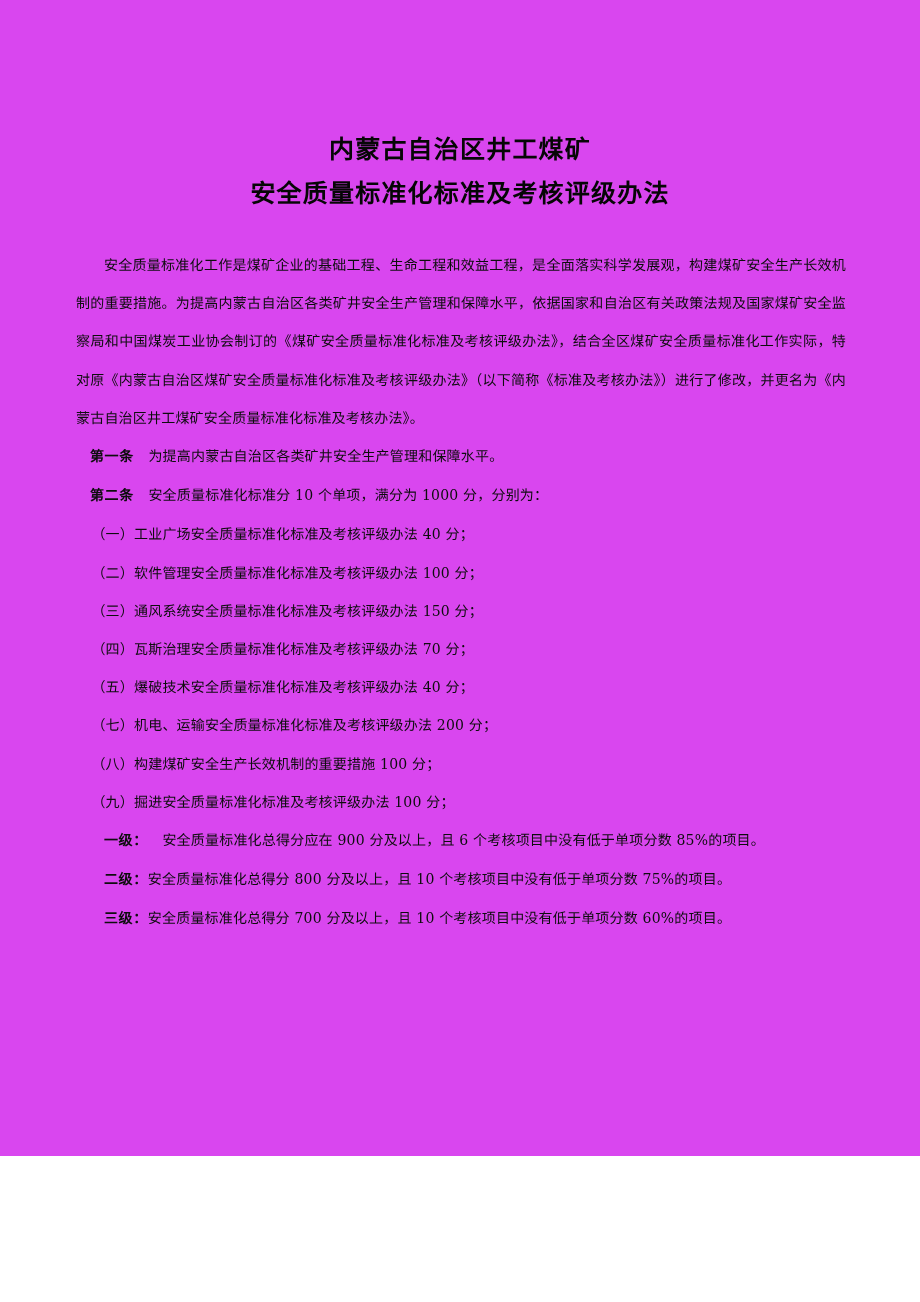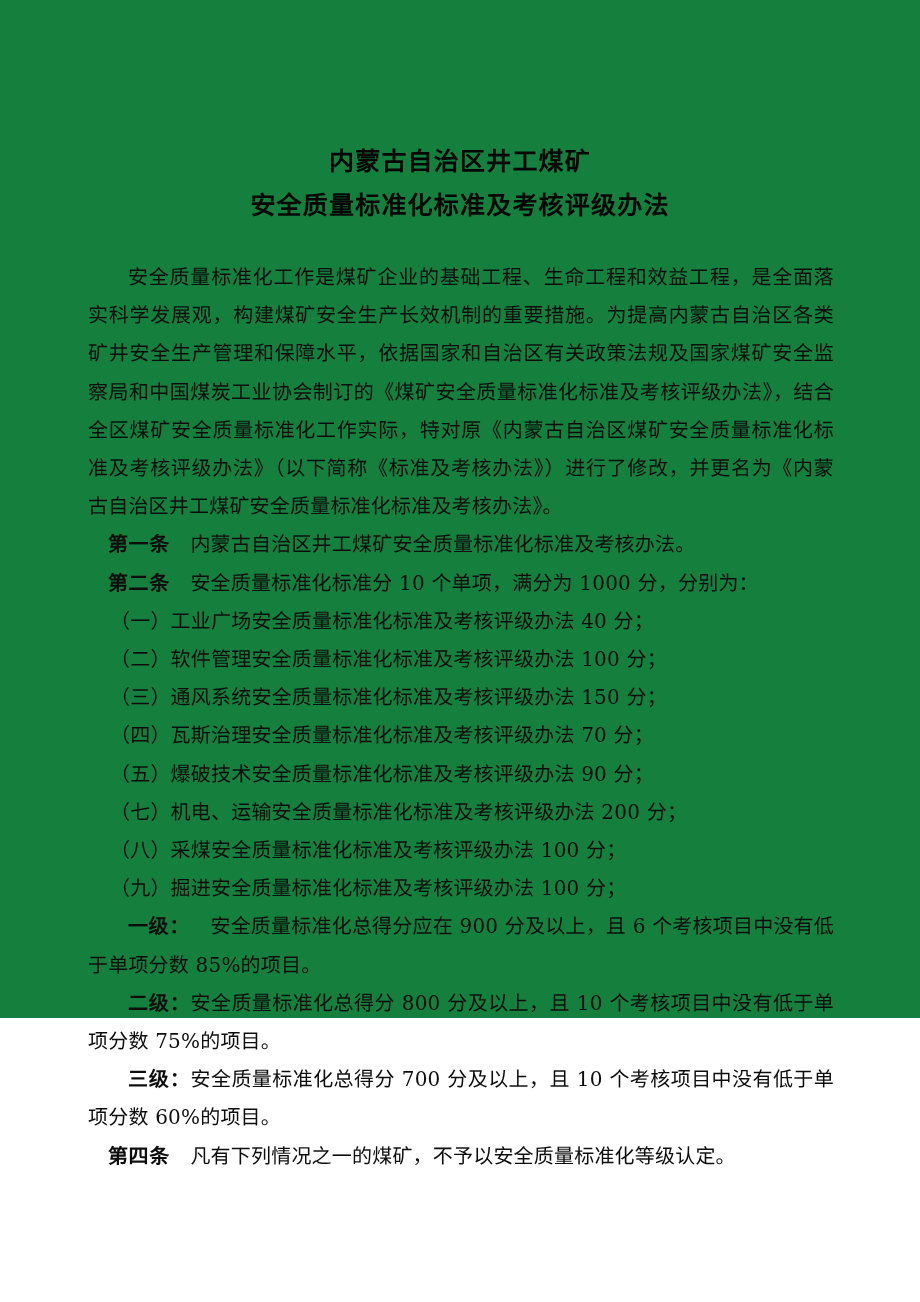--- a/index.html
+++ b/index.html
@@ -13,24 +13,24 @@
     height: 1302px;
     overflow: hidden;
     font-family: "DejaVu Serif", "Liberation Serif", serif;
     color: #0b0b0b;
     -webkit-font-smoothing: antialiased;
   }
 
   .page {
     position: relative;
     width: 920px;
-    height: 1018px;
+    height: 1156px;
     box-sizing: border-box;
-    padding: 12px;
-    background: #15803d;
+    padding: 0;
+    background: #d946ef;
   }
 
   
   .title-block {
     padding-top: 128px;
     text-align: center;
   }
   .doc-title-line {
     font-family: "DejaVu Sans", "Liberation Sans", sans-serif;
     font-weight: 700;
@@ -42,21 +42,21 @@
 
   
   .body-block {
     margin-top: 30px;
     padding-left: 76px;
     padding-right: 74px;
   }
 
   p {
     margin: 0;
-    font-size: 20px;
+    font-size: 14px;
     line-height: 38.2px;
     text-align: justify;
     text-justify: inter-ideograph;
     letter-spacing: 0.2px;
     color: #0d0d0d;
   }
 
   
   p.para {
     text-indent: 2em;
@@ -73,20 +73,21 @@
   }
 
   
   p.grade {
     text-indent: 2em;
   }
 
   .lbl {
     font-weight: 700;
     letter-spacing: 0.6px;
+    font-family: Liberation Mono, monospace;
   }
 
   
   .gap-wide::after {
     content: "\2003";
   }
 </style>
 </head>
 <body>
 
@@ -95,47 +96,44 @@
   <div class="title-block">
     <div class="doc-title-line">内蒙古自治区井工煤矿</div>
     <div class="doc-title-line">安全质量标准化标准及考核评级办法</div>
   </div>
 
   <div class="body-block">
 
     <p class="para">安全质量标准化工作是煤矿企业的基础工程、生命工程和效益工程，是全面落实科学发展观，构建煤矿安全生产长效机制的重要措施。为提高内蒙古自治区各类矿井安全生产管理和保障水平，依据国家和自治区有关政策法规及国家煤矿安全监察局和中国煤炭工业协会制订的《煤矿安全质量标准化标准及考核评级办法》，结合全区煤矿安全质量标准化工作实际，特对原《内蒙古自治区煤矿安全质量标准化标准及考核评级办法》（以下简称《标准及考核办法》）进行了修改，并更名为《内蒙古自治区井工煤矿安全质量标准化标准及考核办法》。</p>
 
     <p class="clause">
-      <span class="lbl gap-wide">第一条</span><span>内蒙古自治区井工煤矿安全质量标准化标准及考核办法。</span>
+      <span class="lbl gap-wide">第一条</span><span>为提高内蒙古自治区各类矿井安全生产管理和保障水平。</span>
     </p>
 
     <p class="clause">
       <span class="lbl gap-wide">第二条</span><span>安全质量标准化标准分 10 个单项，满分为 1000 分，分别为：</span>
     </p>
 
     <p class="listitem">（一）工业广场安全质量标准化标准及考核评级办法 40 分；</p>
     <p class="listitem">（二）软件管理安全质量标准化标准及考核评级办法 100 分；</p>
     <p class="listitem">（三）通风系统安全质量标准化标准及考核评级办法 150 分；</p>
     <p class="listitem">（四）瓦斯治理安全质量标准化标准及考核评级办法 70 分；</p>
-    <p class="listitem">（五）爆破技术安全质量标准化标准及考核评级办法 90 分；</p>
+    <p class="listitem">（五）爆破技术安全质量标准化标准及考核评级办法 40 分；</p>
     <p class="listitem">（七）机电、运输安全质量标准化标准及考核评级办法 200 分；</p>
-    <p class="listitem">（八）采煤安全质量标准化标准及考核评级办法 100 分；</p>
+    <p class="listitem">（八）构建煤矿安全生产长效机制的重要措施 100 分；</p>
     <p class="listitem">（九）掘进安全质量标准化标准及考核评级办法 100 分；</p>
 
 
     <p class="grade">
       <span class="lbl gap-wide">一级：</span><span>安全质量标准化总得分应在 900 分及以上，且 6 个考核项目中没有低于单项分数 85%的项目。</span>
     </p>
 
     <p class="grade">
       <span class="lbl">二级：</span><span>安全质量标准化总得分 800 分及以上，且 10 个考核项目中没有低于单项分数 75%的项目。</span>
     </p>
 
     <p class="grade">
       <span class="lbl">三级：</span><span>安全质量标准化总得分 700 分及以上，且 10 个考核项目中没有低于单项分数 60%的项目。</span>
     </p>
 
-    <p class="clause">
-      <span class="lbl gap-wide">第四条</span><span>凡有下列情况之一的煤矿，不予以安全质量标准化等级认定。</span>
-    </p>
 
   </div>
 </div>
 
 </body></html>

